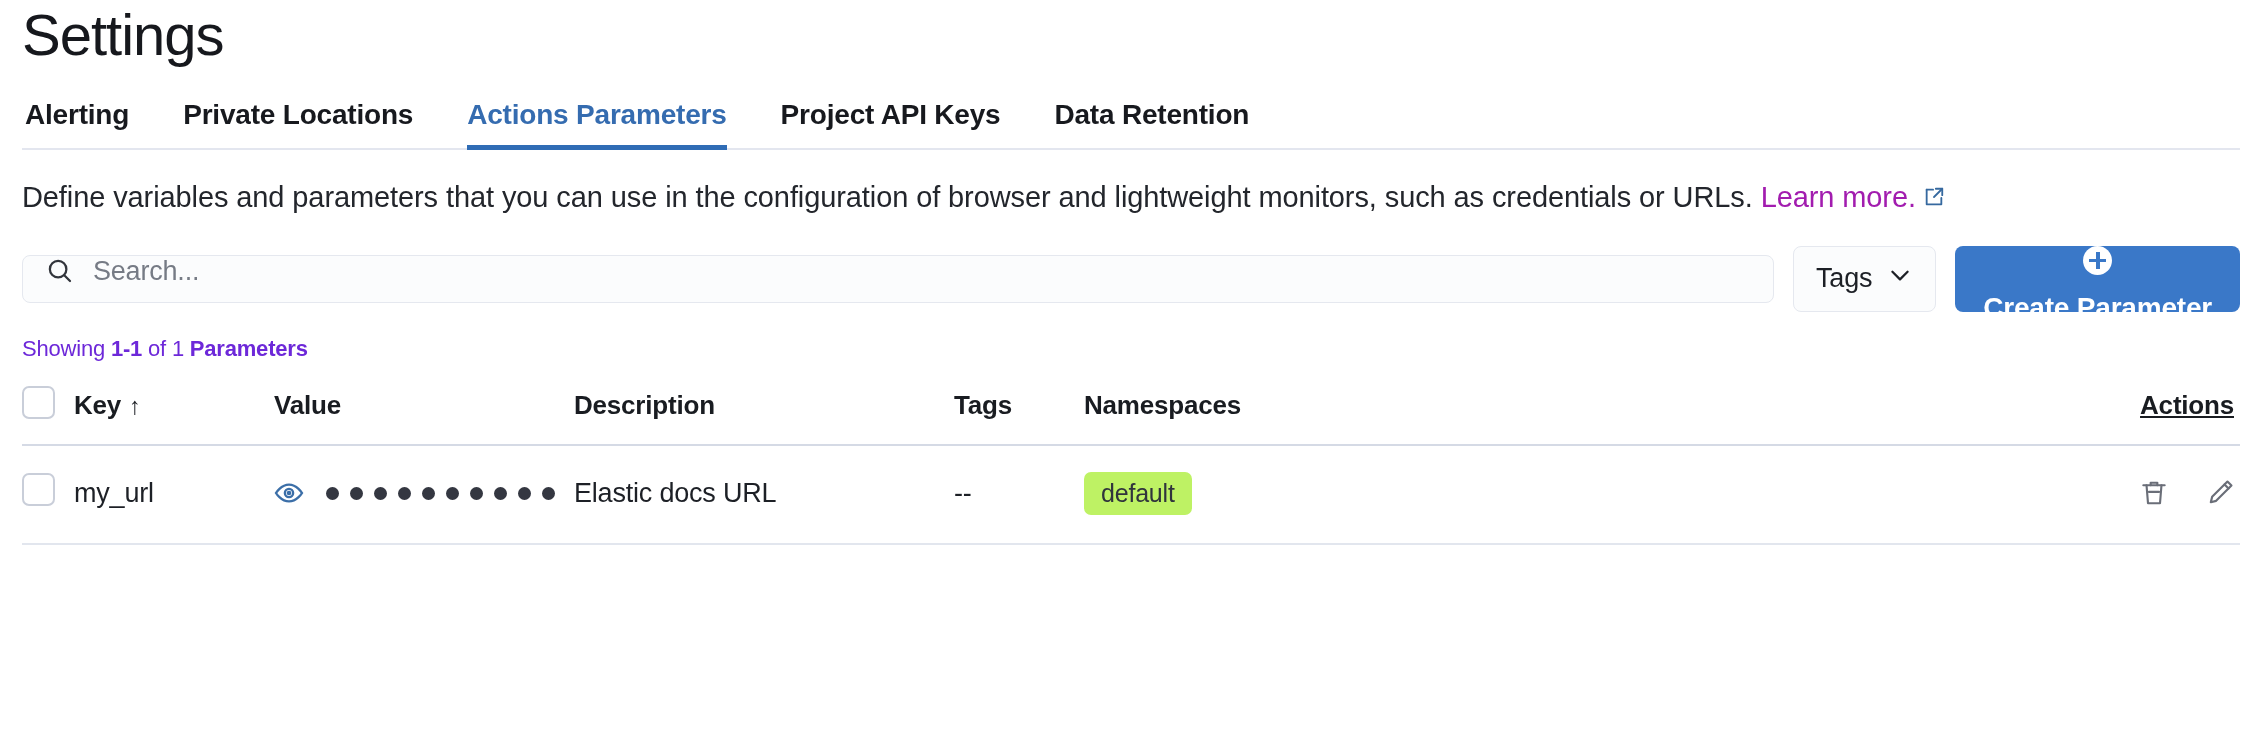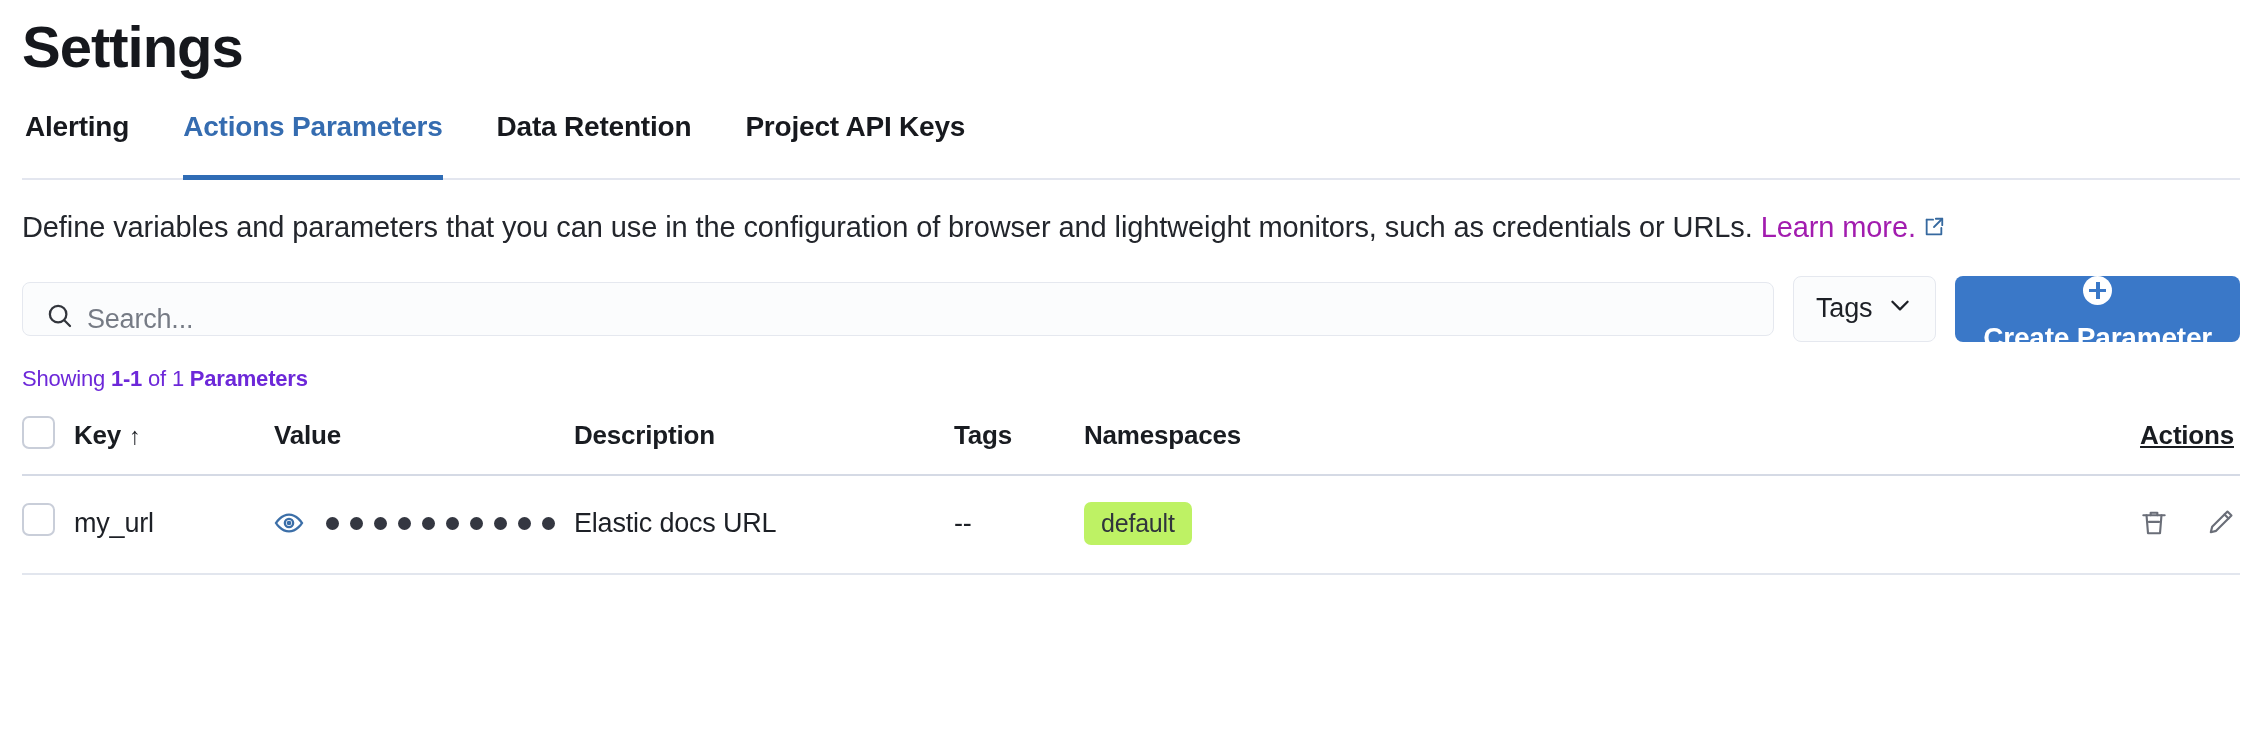--- a/index.html
+++ b/index.html
@@ -9,41 +9,41 @@
     background: #ffffff;
     font-family: "Liberation Sans", sans-serif;
     color: #1a1c21;
     overflow: hidden;
   }
   .page { position: relative; width: 2262px; height: 754px; padding: 0 22px; }
 
   
   .page-title {
     font-size: 58px;
-    font-weight: 700;
+    font-weight: 400;
     letter-spacing: -1px;
     color: #16181d;
-    padding-top: 14px;
+    padding-top: 2px;
     line-height: 1.15;
   }
 
   
   .tabs {
     display: flex;
     align-items: flex-end;
     gap: 54px;
     margin-top: 30px;
     border-bottom: 2px solid #e3e6ef;
     padding-left: 3px;
   }
   .tab {
     font-size: 28px;
     font-weight: 700;
     color: #17191e;
-    padding-bottom: 32px;
+    padding-bottom: 14px;
     margin-bottom: -2px;
     border-bottom: 5px solid transparent;
     cursor: pointer;
     white-space: nowrap;
     letter-spacing: -0.2px;
   }
   .tab.active {
     color: #356cb0;
     border-bottom-color: #2f6cb5;
   }
@@ -70,28 +70,28 @@
 
   
   .controls {
     display: flex;
     align-items: center;
     gap: 19px;
     margin-top: 26px;
   }
   .search-box {
     flex: 1;
-    height: 54px;
+    height: 48px;
     background: #fbfcfd;
     border: 1px solid #e5e8ef;
     border-radius: 8px;
     display: flex;
-    align-items: flex-end;
+    align-items: flex-start;
     padding: 0 22px;
-    gap: 12px;
+    gap: 18px;
     min-width: 0;
   }
   .search-input {
     border: none;
     outline: none;
     background: transparent;
     font-family: "Liberation Sans", sans-serif;
     font-size: 27px;
     color: #1a1c21;
     width: 100%;
@@ -216,23 +216,24 @@
 </style>
 </head>
 <body>
 
 <div class="page">
 
   <h1 class="page-title">Settings</h1>
 
   <nav class="tabs">
     <div class="tab">Alerting</div>
+    <div class="tab">Private Locations</div>
     <div class="tab active">Actions Parameters</div>
+    <div class="tab">Project API Keys</div>
     <div class="tab">Data Retention</div>
-    <div class="tab">Project API Keys</div>
   </nav>
 
   <p class="description">
     <span>Define variables and parameters that you can use in the configuration of browser and lightweight monitors, such as credentials or URLs.</span>
     <a class="link" href="#"><span>Learn more.</span></a><span class="ext-icon"><svg width="22" height="22" viewBox="0 0 24 24" fill="none" stroke="#36699f" stroke-width="2" stroke-linecap="round" stroke-linejoin="round">
           <path d="M4 4h7"></path>
           <path d="M4 4v16h16v-7"></path>
           <path d="M14 3h7v7"></path>
           <path d="M21 3l-9 9"></path>
         </svg></span>

